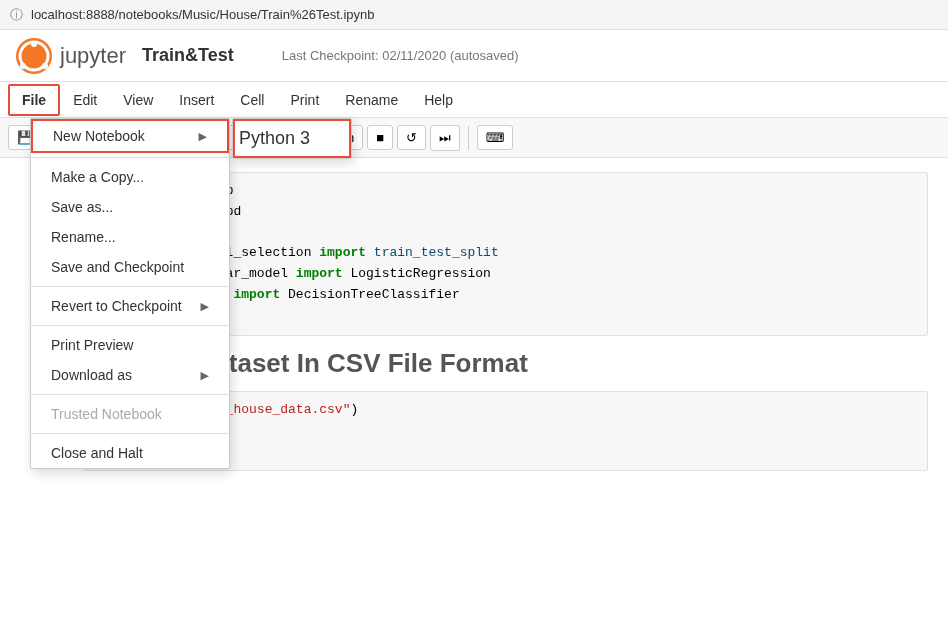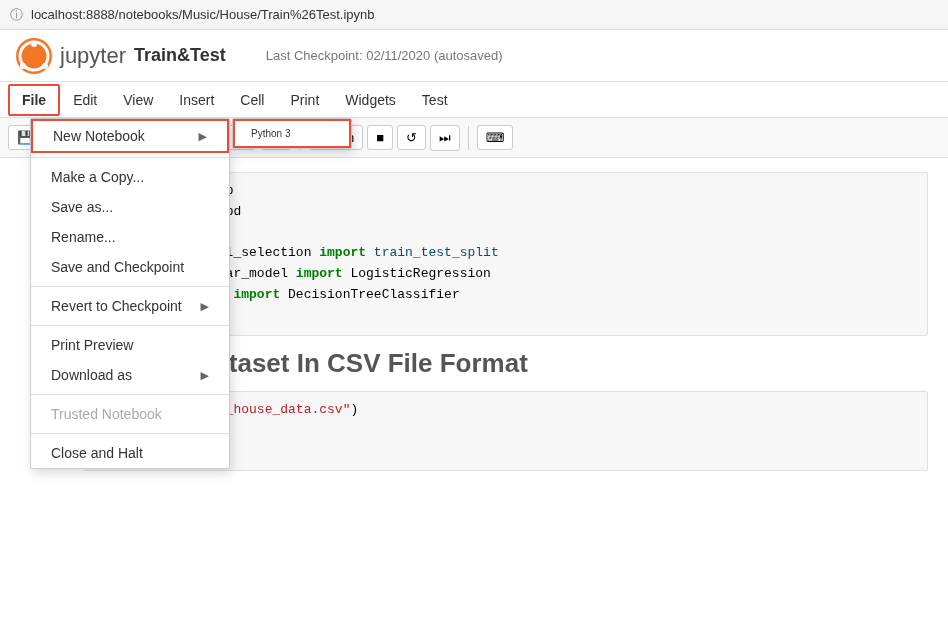--- a/index.html
+++ b/index.html
@@ -9,21 +9,21 @@
     .address-bar {
       display: flex; align-items: center; gap: 8px;
       background: #f5f5f5; border-bottom: 1px solid #ddd;
       padding: 4px 10px; height: 30px;
     }
     .address-bar .info-icon { color: #888; font-size: 13px; }
     .address-bar .url { font-size: 13px; color: #333; }
 
     
     .jupyter-header {
-      display: flex; align-items: center; gap: 8px;
+      display: flex; align-items: center; gap: 16px;
       padding: 8px 16px; border-bottom: 1px solid #e0e0e0;
       height: 52px;
     }
     .jupyter-logo { display: flex; align-items: center; gap: 8px; }
     .jupyter-logo .logo-circle {
       width: 36px; height: 36px;
       background: #f37726;
       border-radius: 50%;
       display: flex; align-items: center; justify-content: center;
       color: white; font-weight: bold; font-size: 16px;
@@ -111,21 +111,21 @@
     .dropdown-item .arrow { font-size: 11px; color: #666; }
 
     
     .submenu-panel {
       position: absolute; top: 118px; left: 232px;
       background: #fff; border: 1px solid #ccc;
       box-shadow: 2px 4px 12px rgba(0,0,0,0.15);
       z-index: 1001; min-width: 120px; border-radius: 2px;
     }
     .submenu-item {
-      padding: 7px 16px; cursor: pointer; font-size: 10px; color: #333;
+      padding: 7px 4px; cursor: pointer; font-size: 18px; color: #333;
     }
     .submenu-item.selected {
       border: 2px solid #e74c3c;
     }
   </style>
 </head>
 <body>
 
 <div class="address-bar">
   <span class="info-icon">ⓘ</span>
@@ -149,22 +149,22 @@
   <span class="checkpoint-info">Last Checkpoint: 02/11/2020  (autosaved)</span>
 </div>
 
 <div class="menu-bar">
   <div class="menu-item active">File</div>
   <div class="menu-item">Edit</div>
   <div class="menu-item">View</div>
   <div class="menu-item">Insert</div>
   <div class="menu-item">Cell</div>
   <div class="menu-item">Print</div>
-  <div class="menu-item">Widgets</div>
-  <div class="menu-item">Test</div>
+  <div class="menu-item">Rename</div>
+  <div class="menu-item">Help</div>
 </div>
 
 <div class="toolbar">
   <button class="toolbar-btn">💾</button>
   <div class="toolbar-separator"></div>
   <button class="toolbar-btn">➕</button>
   <button class="toolbar-btn">✂️</button>
   <button class="toolbar-btn">📋</button>
   <button class="toolbar-btn">📌</button>
   <div class="toolbar-separator"></div>

